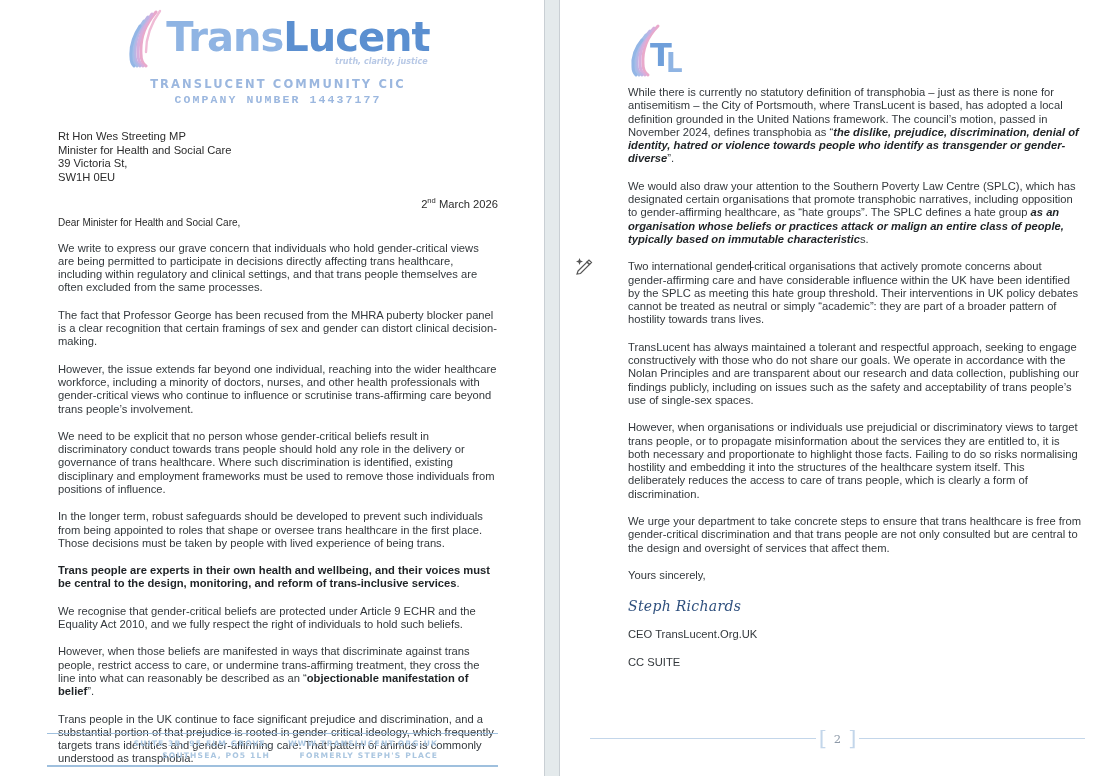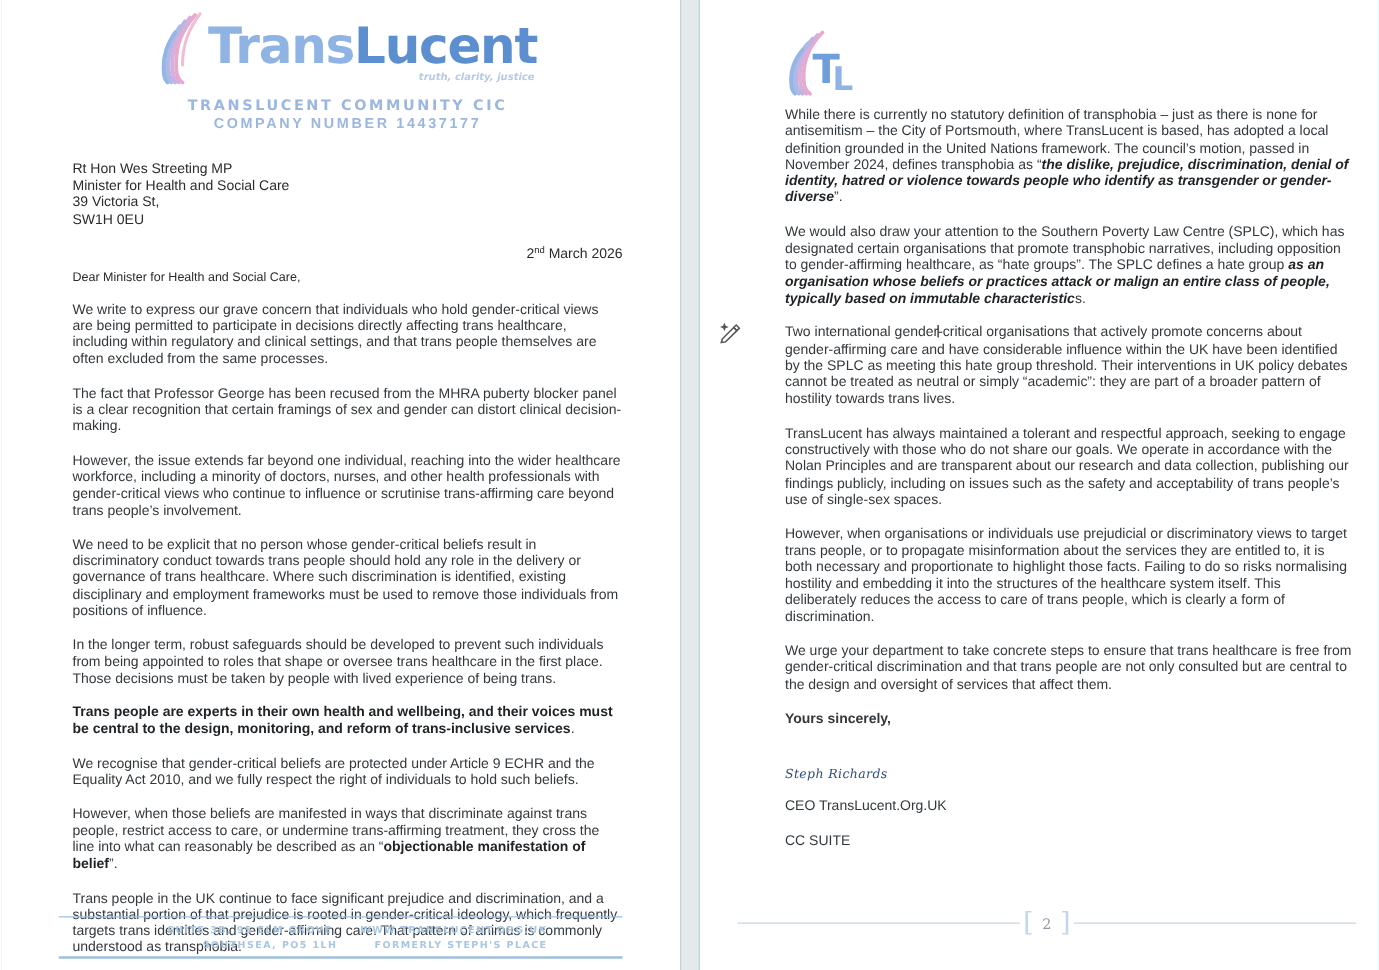--- a/index.html
+++ b/index.html
@@ -89,21 +89,21 @@
   }
   .logo-sub1 {
     font-family: "DejaVu Sans", sans-serif;
     font-size: 11.5px;
     font-weight: bold;
     letter-spacing: 2.1px;
     color: #9bb7df;
     margin-top: 9px;
   }
   .logo-sub2 {
-    font-family: Liberation Sans, sans-serif;
+    font-family: Liberation Mono, monospace;
     font-size: 11.5px;
     font-weight: bold;
     letter-spacing: 2.1px;
     color: #9bb7df;
     margin-top: 2px;
   }
 
   
   .addr {
     margin-top: 24px;
@@ -182,26 +182,26 @@
     left: 14px;
     top: 255px;
     width: 20px;
     height: 20px;
     color: #5a5a5a;
   }
 
   .sig {
     font-family: "DejaVu Serif", serif;
     font-style: italic;
-    font-size: 10px;
+    font-size: 14px;
     color: #2e4f7d;
-    margin-top: 32px;
+    margin-top: 16px;
     letter-spacing: 0.3px;
   }
-  .signoff { margin-top: 17px; font-weight: bold; }
+  .signoff { margin-top: 17px; }
   .cc { margin-top: 26px; }
 
   
   .pagenum-wrap {
     position: absolute;
     left: 30px;
     right: 20px;
     bottom: 27px;
     display: flex;
     align-items: center;

